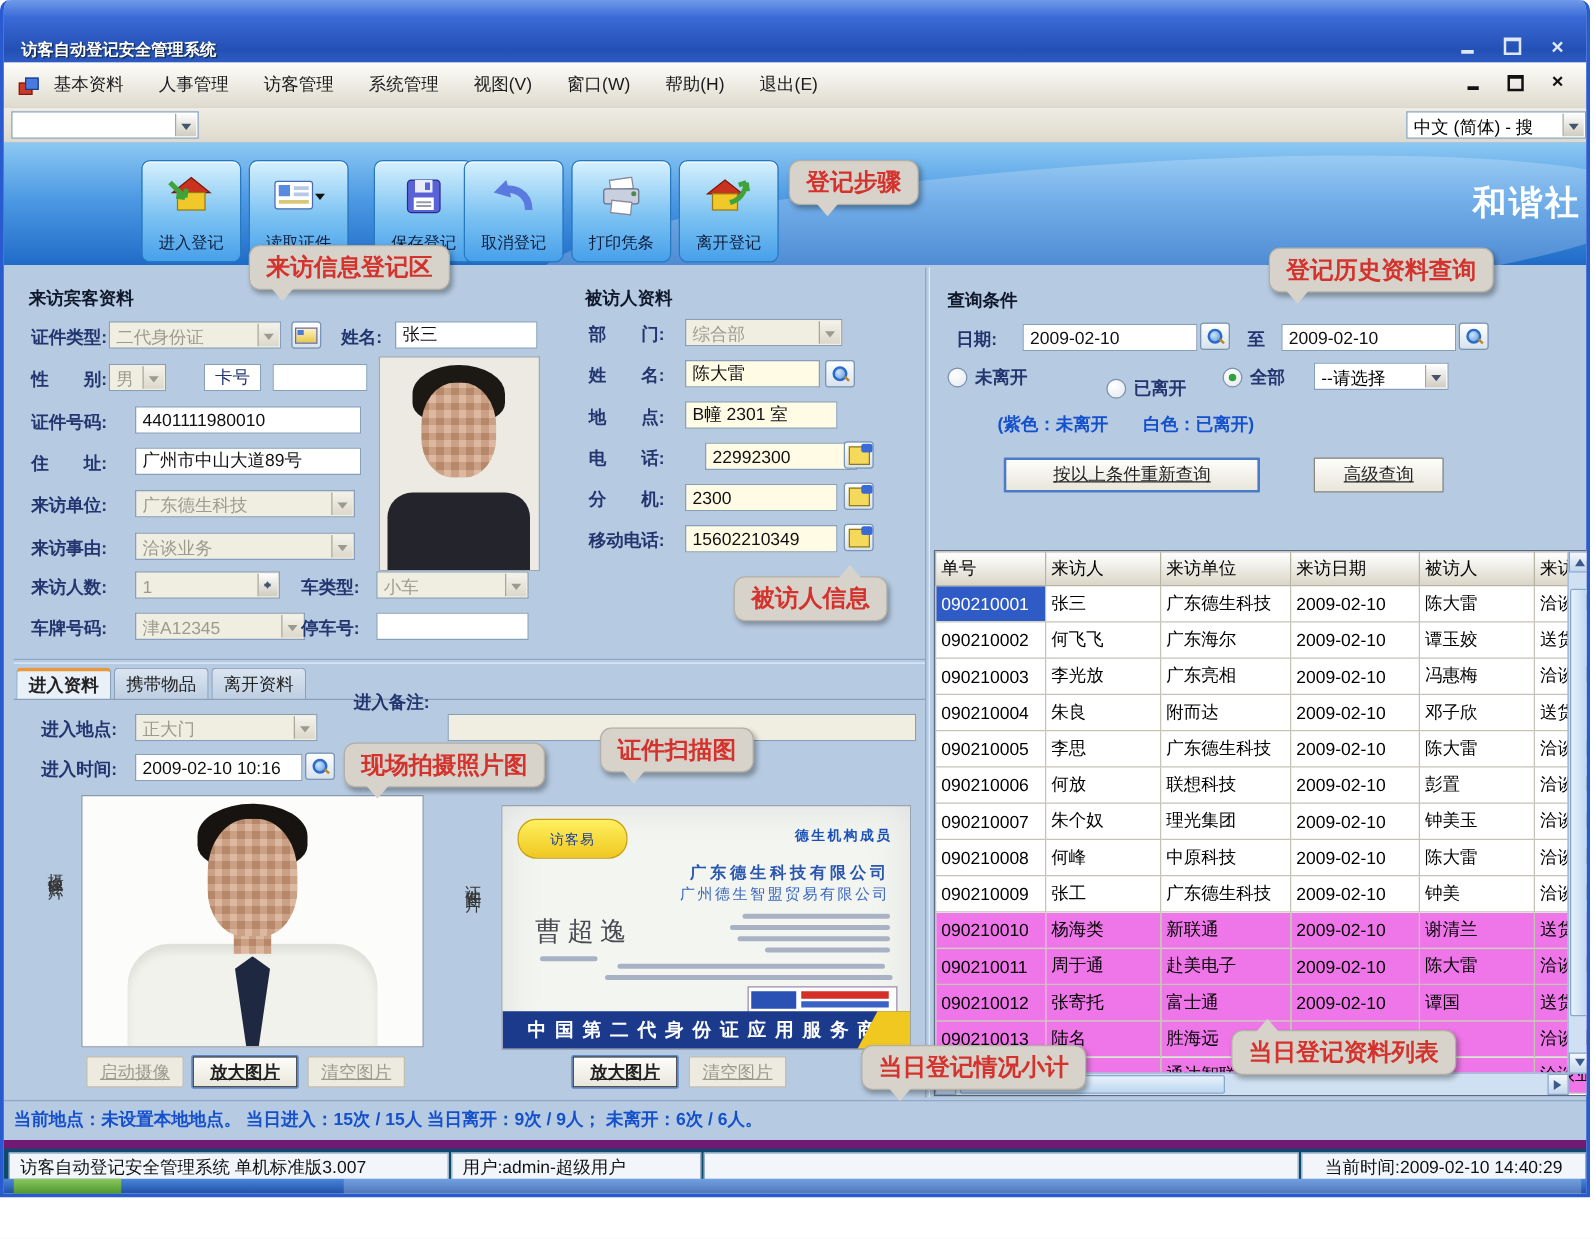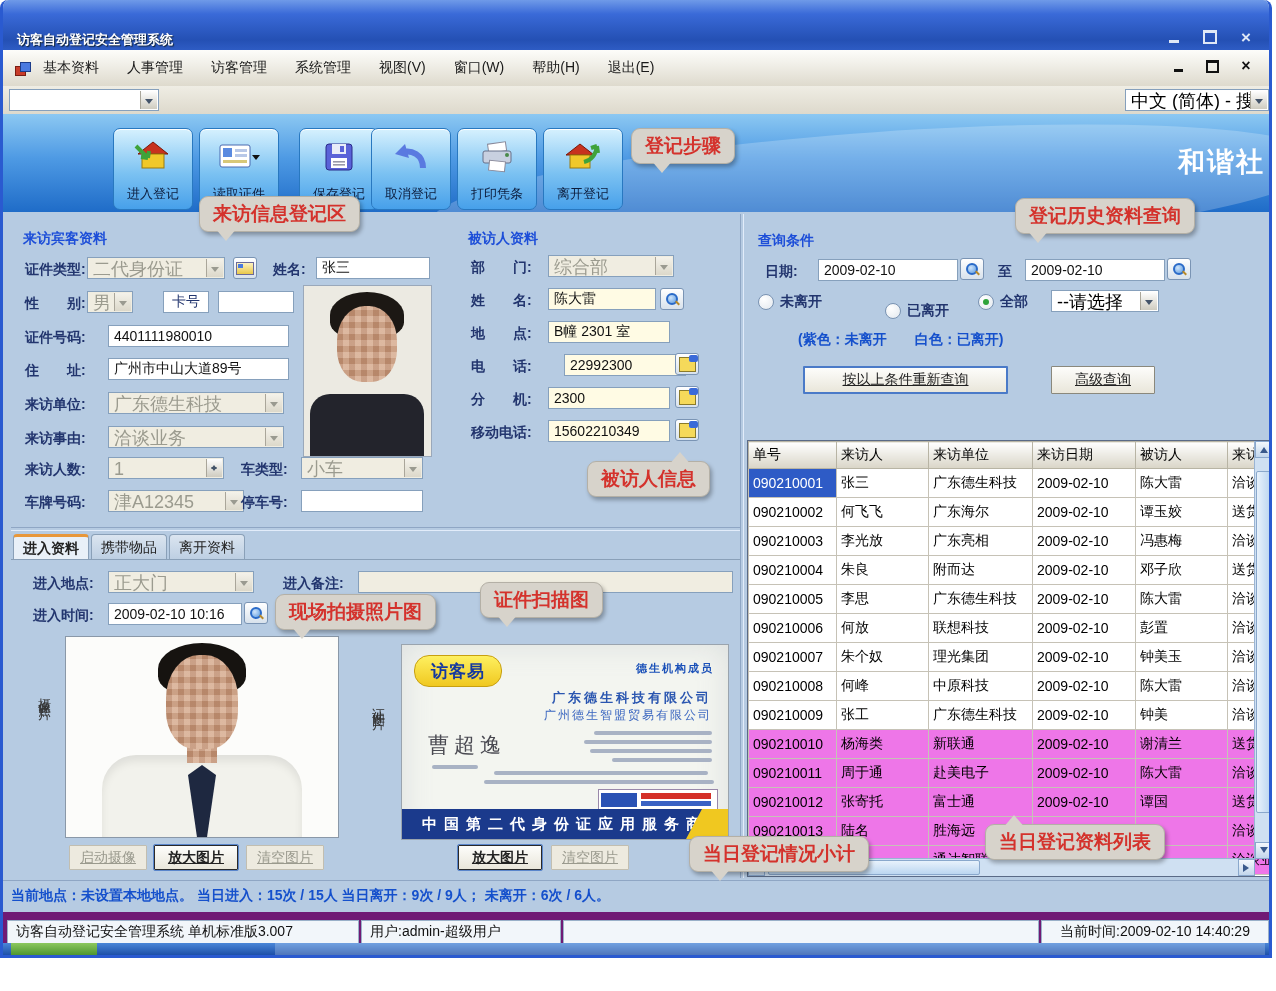--- a/index.html
+++ b/index.html
@@ -18,31 +18,31 @@
   .app-icon i{position:absolute;display:block;width:9px;height:8px;}
   .app-icon i:nth-child(1){left:0;top:4px;background:#c83c2a;border:1px solid #7a1e12;}
   .app-icon i:nth-child(2){left:5px;top:0;background:#4a7ae0;border:1px solid #1c3c8a;}
   .menu-item{font-size:14px;color:#1a1a1a;margin-right:28px;white-space:nowrap;cursor:default;}
   .mdibtns{position:absolute;right:14px;top:58px;display:flex;gap:16px;}
   .mdibtn{width:18px;height:16px;display:flex;align-items:center;justify-content:center;color:#111;}
   .glyph-min-d{width:9px;height:3px;background:#111;margin-top:8px;}
   .glyph-restore-d{width:9px;height:8px;border:2px solid #111;border-top-width:3px;}
   .comborow{position:absolute;left:0;top:86px;right:0;height:28px;background:linear-gradient(#efede4,#ddd9cc);border-bottom:1px solid #a8b6c8;}
   
-  .combo{position:absolute;height:22px;border:1px solid #86a0bc;background:#fff;box-sizing:border-box;font-size:18px;line-height:18px;padding:2px 20px 2px 5px;white-space:nowrap;overflow:hidden;}
+  .combo{position:absolute;height:22px;border:1px solid #86a0bc;background:#fff;box-sizing:border-box;font-size:14px;line-height:18px;padding:2px 20px 2px 5px;white-space:nowrap;overflow:hidden;}
   .combo .ca{position:absolute;right:1px;top:1px;bottom:1px;width:16px;background:linear-gradient(#fefefe,#cfccc0);border-left:1px solid #aaa69a;}
   .combo .ca::after{content:'';position:absolute;left:4px;top:8px;border:4px solid transparent;border-top:5px solid #44546a;}
   .combo.dis{background:#f0ede1;color:#9b9b8f;}
   .combo.dis .ca{background:linear-gradient(#f4f2ea,#dcd8ca);}
   .combo.dis .ca::after{border-top-color:#9a9a90;}
   .tfield{position:absolute;height:22px;border:1px solid #86a0bc;background:#fff;font-size:14px;padding:1px 5px;box-sizing:border-box;font-family:inherit;color:#111;}
   .cream{background:#fffbe4;}
   .disf{background:#f0ede1;color:#9b9b8f;}
   .lbl{position:absolute;font-weight:bold;color:#22356e;font-size:14px;white-space:nowrap;}
-  .sect{position:absolute;font-weight:bold;color:#1d4ed8;font-size:14px;}
+  .sect{position:absolute;font-weight:bold;color:#0f172a;font-size:14px;}
   .mbtn{position:absolute;width:24px;height:22px;border:1px solid #7a94b4;background:linear-gradient(#ffffff,#d8e2ec);border-radius:3px;display:flex;align-items:center;justify-content:center;box-sizing:border-box;}
   .mag{width:13px;height:13px;position:relative;}
   .mag::before{content:'';position:absolute;left:0;top:0;width:8px;height:8px;border:2px solid #2a6ac8;border-radius:50%;background:radial-gradient(circle at 35% 35%,#cfe4fa,#5a9ae0);}
   .mag::after{content:'';position:absolute;left:9px;top:9px;width:5px;height:2px;background:#b88a2a;transform:rotate(45deg);}
   .cardico{width:16px;height:11px;background:linear-gradient(#fdf2c0,#e8c84a);border:1px solid #6a6a9a;position:relative;}
   .cardico::before{content:'';position:absolute;left:1px;top:1px;width:5px;height:4px;background:#4a7ae0;}
   .phoneico{width:15px;height:13px;position:relative;background:#f5d95a;border:1px solid #8a7a2a;}
   .phoneico::before{content:'';position:absolute;right:-3px;top:-3px;width:9px;height:7px;background:#3a6ad8;border-radius:2px;}
   .spin{position:absolute;right:1px;top:1px;bottom:1px;width:15px;background:linear-gradient(#fefefe,#cfccc0);border-left:1px solid #aaa69a;}
   .spin::before,.spin::after{content:'';position:absolute;left:4px;border:3px solid transparent;}
@@ -70,21 +70,21 @@
   .idphoto .body{position:absolute;left:6px;top:108px;width:114px;height:62px;background:#23242c;border-radius:20px 20px 0 0;}
   .camphoto{position:absolute;left:62px;top:636px;width:272px;height:200px;background:#fcfcfa;border:1px solid #8a98a8;overflow:hidden;}
   .camphoto .shirt{position:absolute;left:36px;top:118px;width:200px;height:82px;background:#f2f2ec;border-radius:34px 34px 0 0;box-shadow:inset 0 6px 8px rgba(0,0,0,.08);}
   .camphoto .tie{position:absolute;left:122px;top:128px;width:28px;height:72px;background:#1e2840;clip-path:polygon(50% 0,100% 14%,68% 100%,32% 100%,0 14%);}
   .camphoto .neck{position:absolute;left:121px;top:104px;width:30px;height:22px;}
   .camphoto .hair{position:absolute;left:92px;top:6px;width:88px;height:52px;background:#161310;border-radius:50% 50% 36% 36%;}
   .camphoto .head{position:absolute;left:100px;top:18px;width:72px;height:94px;border-radius:46% 46% 40% 40%;}
   .sidelabel{position:absolute;writing-mode:vertical-rl;text-orientation:upright;font-size:13px;color:#333;letter-spacing:3px;}
   
   .scancard{position:absolute;left:398px;top:644px;width:326px;height:194px;background:#f3f5f0;border:1px solid #9aa4ae;overflow:hidden;box-shadow:inset 0 0 30px rgba(150,160,170,.25);}
-  .scancard .logo{position:absolute;left:12px;top:10px;width:86px;height:30px;background:linear-gradient(#fef060,#f0c820);border-radius:15px;border:1px solid #c8a010;color:#1438a0;font-weight:bold;font-size:17px;display:flex;align-items:center;justify-content:center;letter-spacing:1px;}
+  .scancard .logo{position:absolute;left:12px;top:10px;width:86px;height:30px;background:linear-gradient(#fef060,#f0c820);border-radius:15px;border:1px solid #c8a010;color:#1438a0;font-weight:normal;font-size:11px;display:flex;align-items:center;justify-content:center;letter-spacing:1px;}
   .scancard .member{position:absolute;right:14px;top:16px;color:#1a50b8;font-size:11px;font-weight:bold;letter-spacing:2px;}
   .scancard .co1{position:absolute;right:16px;top:44px;color:#2a56b0;font-size:13px;font-weight:bold;letter-spacing:3px;}
   .scancard .co2{position:absolute;right:16px;top:62px;color:#3a66c0;font-size:12px;letter-spacing:2px;}
   .scancard .person{position:absolute;left:26px;top:86px;color:#4a4a52;font-size:21px;letter-spacing:5px;font-family:"Liberation Serif","DejaVu Serif",serif;}
   .scancard .bar{position:absolute;height:4px;background:#a8b2c4;border-radius:2px;}
   .scancard .badge{position:absolute;left:196px;top:144px;width:118px;height:20px;background:#fff;border:1px solid #98a;overflow:hidden;}
   .scancard .badge i{position:absolute;display:block;}
   .scancard .badge i:nth-child(1){left:2px;top:3px;width:36px;height:14px;background:#2a52b4;}
   .scancard .badge i:nth-child(2){left:42px;top:3px;width:70px;height:6px;background:#d43028;}
   .scancard .badge i:nth-child(3){left:42px;top:11px;width:70px;height:5px;background:#3a62c4;}
@@ -119,21 +119,21 @@
   .hscroll{position:absolute;left:0;right:17px;bottom:0;height:17px;background:#cfe0f2;border-top:1px solid #9ab4d4;}
   .sbtn{position:absolute;width:17px;height:17px;background:linear-gradient(#f4f8fc,#c2d6ec);border:1px solid #8aa8cc;box-sizing:border-box;display:flex;align-items:center;justify-content:center;}
   .tri-u{border:4px solid transparent;border-bottom:6px solid #3a5a8c;margin-top:-3px;}
   .tri-d{border:4px solid transparent;border-top:6px solid #3a5a8c;margin-bottom:-3px;}
   .tri-l{border:4px solid transparent;border-right:6px solid #3a5a8c;margin-left:-3px;}
   .tri-r{border:4px solid transparent;border-left:6px solid #3a5a8c;margin-right:-3px;}
   .vthumb{position:absolute;left:1px;right:1px;top:30px;height:340px;background:linear-gradient(90deg,#e8f2fc,#bcd6f0);border:1px solid #8aa8cc;border-radius:2px;}
   .hthumb{position:absolute;top:1px;bottom:1px;left:20px;width:210px;background:linear-gradient(#e8f2fc,#bcd6f0);border:1px solid #8aa8cc;border-radius:2px;}
   
   .statusline{position:absolute;left:0;top:880px;right:0;height:30px;border-top:1px solid #8fa6c4;display:flex;align-items:center;padding-left:8px;color:#1550cc;font-weight:bold;font-size:14px;}
-  .statusbar{position:absolute;left:0;top:912px;right:0;height:31px;background:#701a75;border-top:5px solid #701a75;}
+  .statusbar{position:absolute;left:0;top:912px;right:0;height:31px;background:#0c4a6e;border-top:7px solid #701a75;}
   .sbpanel{position:absolute;top:3px;height:24px;background:#f2f6fa;border:1px solid #9ab0c8;box-sizing:border-box;font-size:14px;color:#111;display:flex;align-items:center;padding:0 8px;white-space:nowrap;overflow:hidden;}
   .bottomstrip{position:absolute;left:0;top:943px;right:0;height:12px;background:linear-gradient(#4a86d8,#1e50a8);}
   .bottomstrip .green{position:absolute;left:8px;top:0;width:86px;height:100%;background:linear-gradient(#8cc85e,#4e9630);}
   .bottomstrip .lite{position:absolute;left:272px;top:0;right:4px;height:100%;background:rgba(255,255,255,.22);}
 </style>
 </head>
 <body>
 
 <div class="window">
 
@@ -509,21 +509,21 @@
     </div>
   </div>
 
   <div class="tab active" style="left:10px;width:76px;">进入资料</div>
   <div class="tab" style="left:88px;width:76px;">携带物品</div>
   <div class="tab" style="left:166px;width:76px;">离开资料</div>
   <div class="tabline"></div>
 
   <span class="lbl" style="left:30px;top:575px;">进入地点:</span>
   <div class="combo dis" style="left:105px;top:571px;width:146px;"><span>正大门</span><span class="ca"></span></div>
-  <span class="lbl" style="left:280px;top:575px;">进入备注:</span>
+  <span class="lbl" style="left:280px;top:553px;">进入备注:</span>
   <input class="tfield disf" style="left: 355px; top: 571px; width: 375px;" readonly="" value="">
 
   <span class="lbl" style="left:30px;top:607px;">进入时间:</span>
   <input class="tfield" style="left: 105px; top: 603px; width: 134px;" readonly="" value="2009-02-10 10:16">
   <div class="mbtn" style="left:241px;top:602px;">
       <span class="mag"></span>
     </div>
 
   <span class="sidelabel" style="left:32px;top:688px;">摄像照片</span>
   <div class="camphoto">

